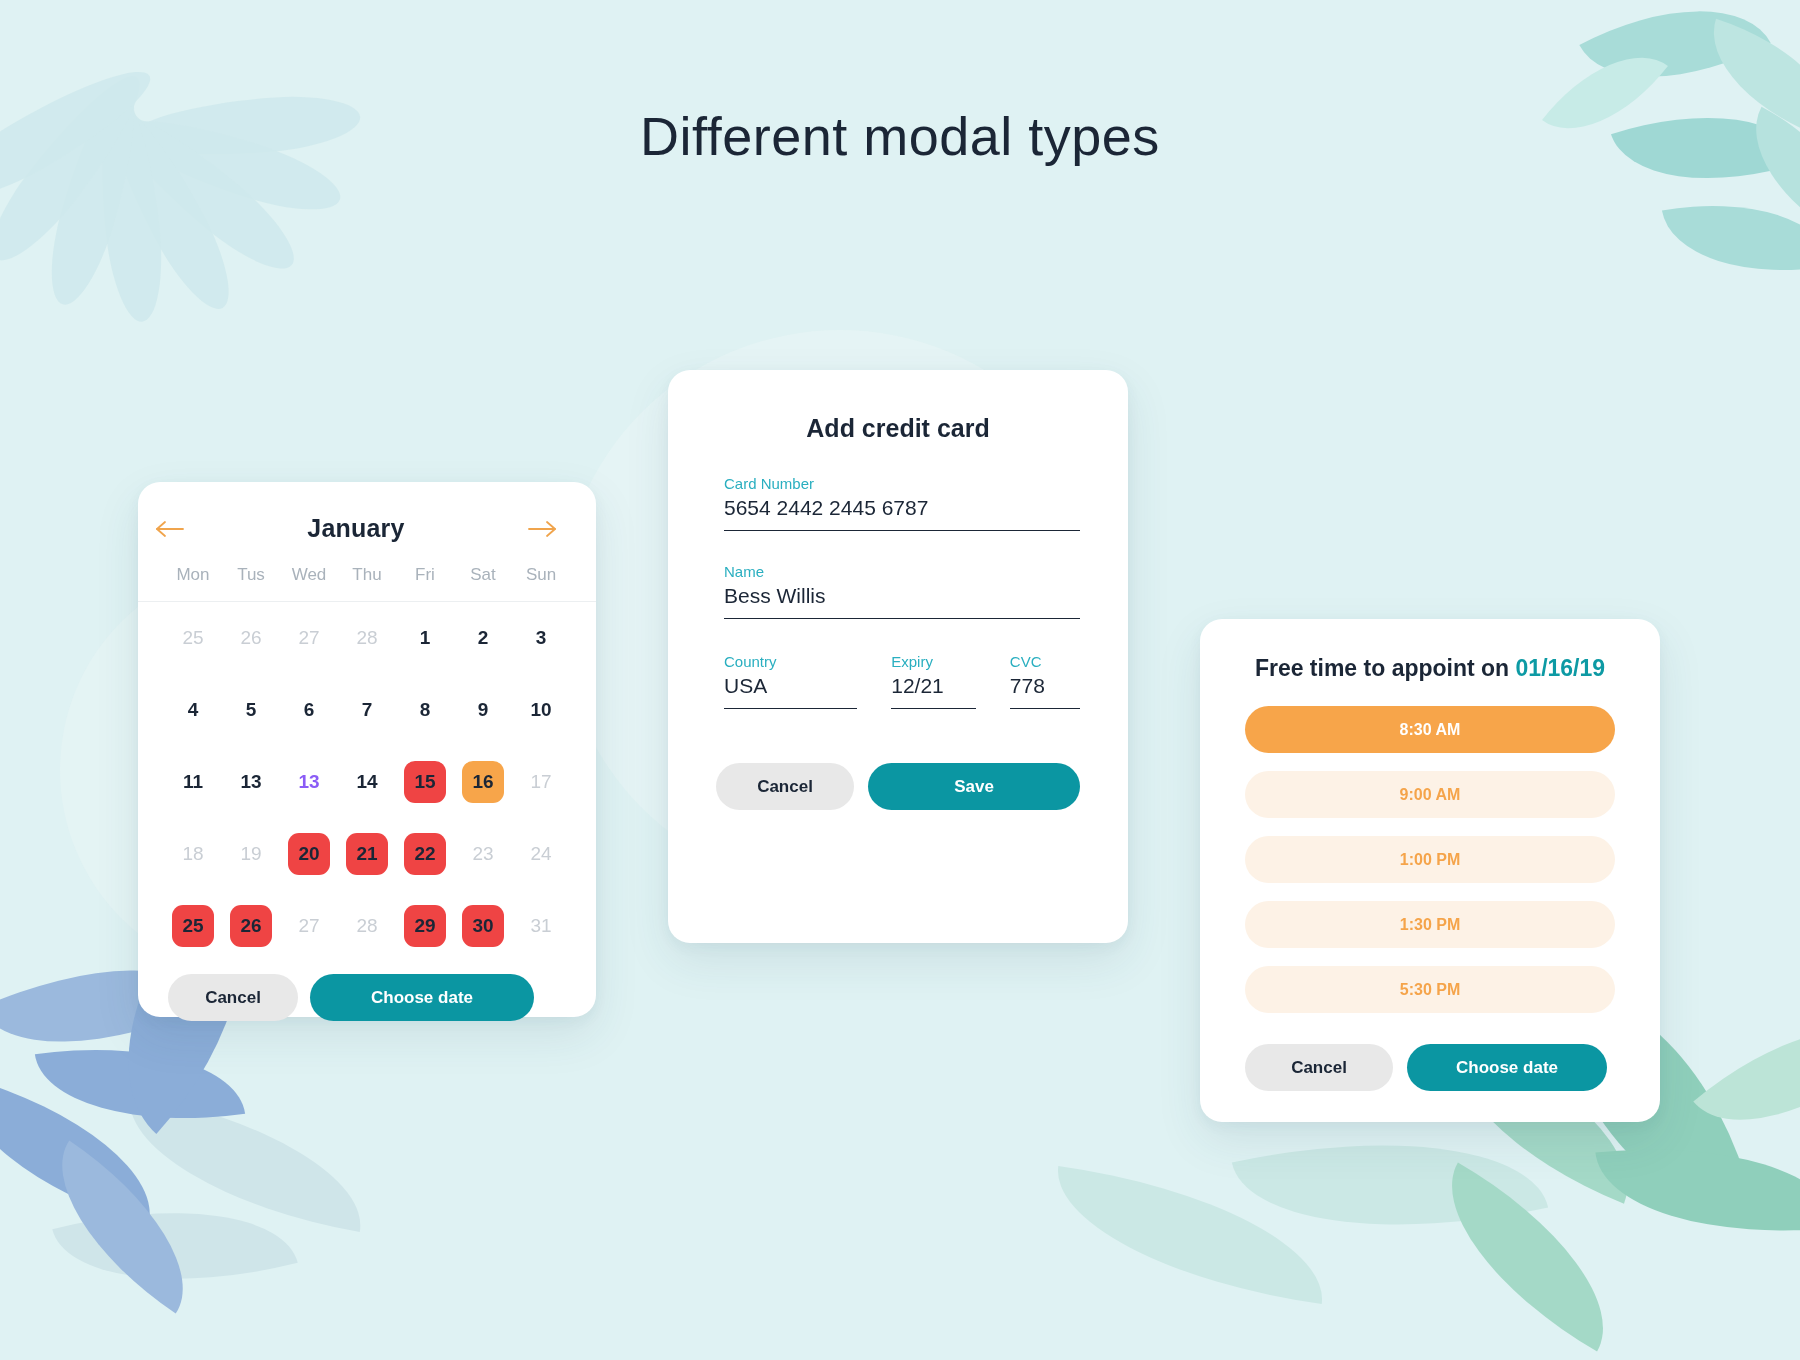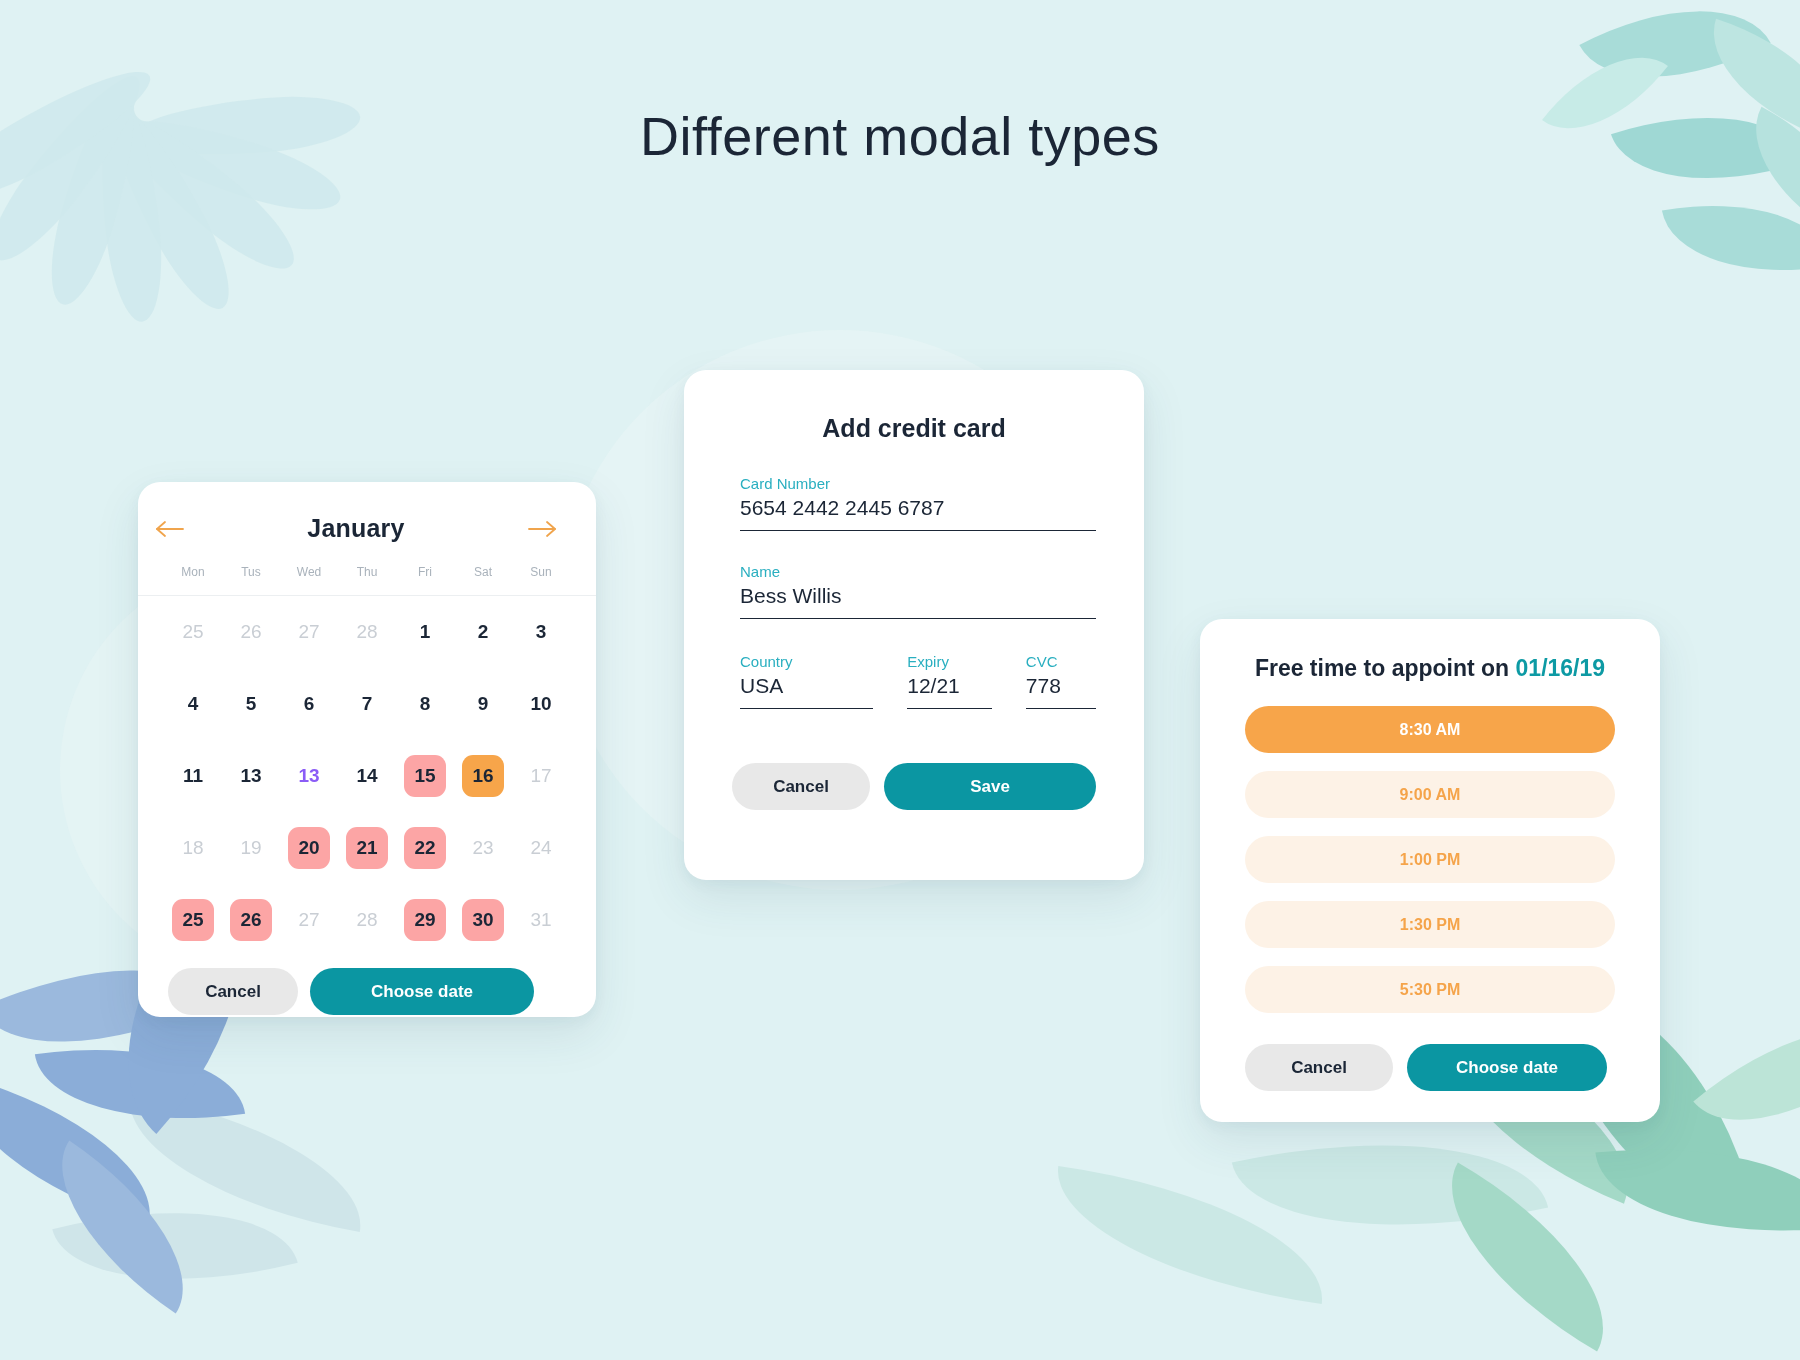--- a/index.html
+++ b/index.html
@@ -115,21 +115,21 @@
   }
   .cal-weekdays {
     display:grid;
     grid-template-columns: repeat(7, 1fr);
     padding: 22px 26px 0 26px;
     border-bottom:1px solid #eceff1;
     margin:0 0 0 0;
   }
   .cal-weekdays div {
     text-align:center;
-    font-size:12px;
+    font-size:17px;
     color:#a9b2bb;
     padding-bottom:16px;
   }
   .cal-grid {
     display:grid;
     grid-template-columns: repeat(7, 1fr);
     padding: 6px 26px 0 26px;
     row-gap:12px;
   }
   .cal-cell {
@@ -142,21 +142,21 @@
     color:#1b2636;
     position:relative;
   }
   .cal-cell .pill {
     width:42px; height:42px;
     border-radius:11px;
     display:flex; align-items:center; justify-content:center;
   }
   .cal-cell.muted { color:#c9ced4; font-weight:500; }
   .cal-cell.today .pill { color:#8b5cf6; }
-  .cal-cell.avail .pill { background:#fca5a5; }
+  .cal-cell.avail .pill { background:#ef4444; }
   .cal-cell.selected .pill { background:#f6a githubnone; }
   .cal-cell.selected .pill { background:#f7a54a; color:#1b2636; }
 
   .modal-actions {
     display:flex;
     gap:12px;
     padding: 18px 30px 0 30px;
     justify-content:flex-start;
   }
   .btn {
@@ -175,24 +175,24 @@
   }
   .btn-secondary { background:#e8e8e8; color:#1b2636; }
   .btn-primary { background:#0b96a2; color:#ffffff; }
 
   #calendar-modal .modal-actions { padding-left:30px; }
   #calendar-modal .btn-secondary { width:130px; padding:0; }
   #calendar-modal .btn-primary { width:224px; padding:0; }
 
   
   #card-modal {
-    left:684px;
+    left:668px;
     top:370px;
     width:460px;
-    height:510px;
+    height:573px;
     z-index:4;
   }
   .card-title {
     text-align:center;
     font-size:25px;
     font-weight:700;
     color:#1b2636;
     padding-top:44px;
   }
   .field-group { padding: 0 48px; }

